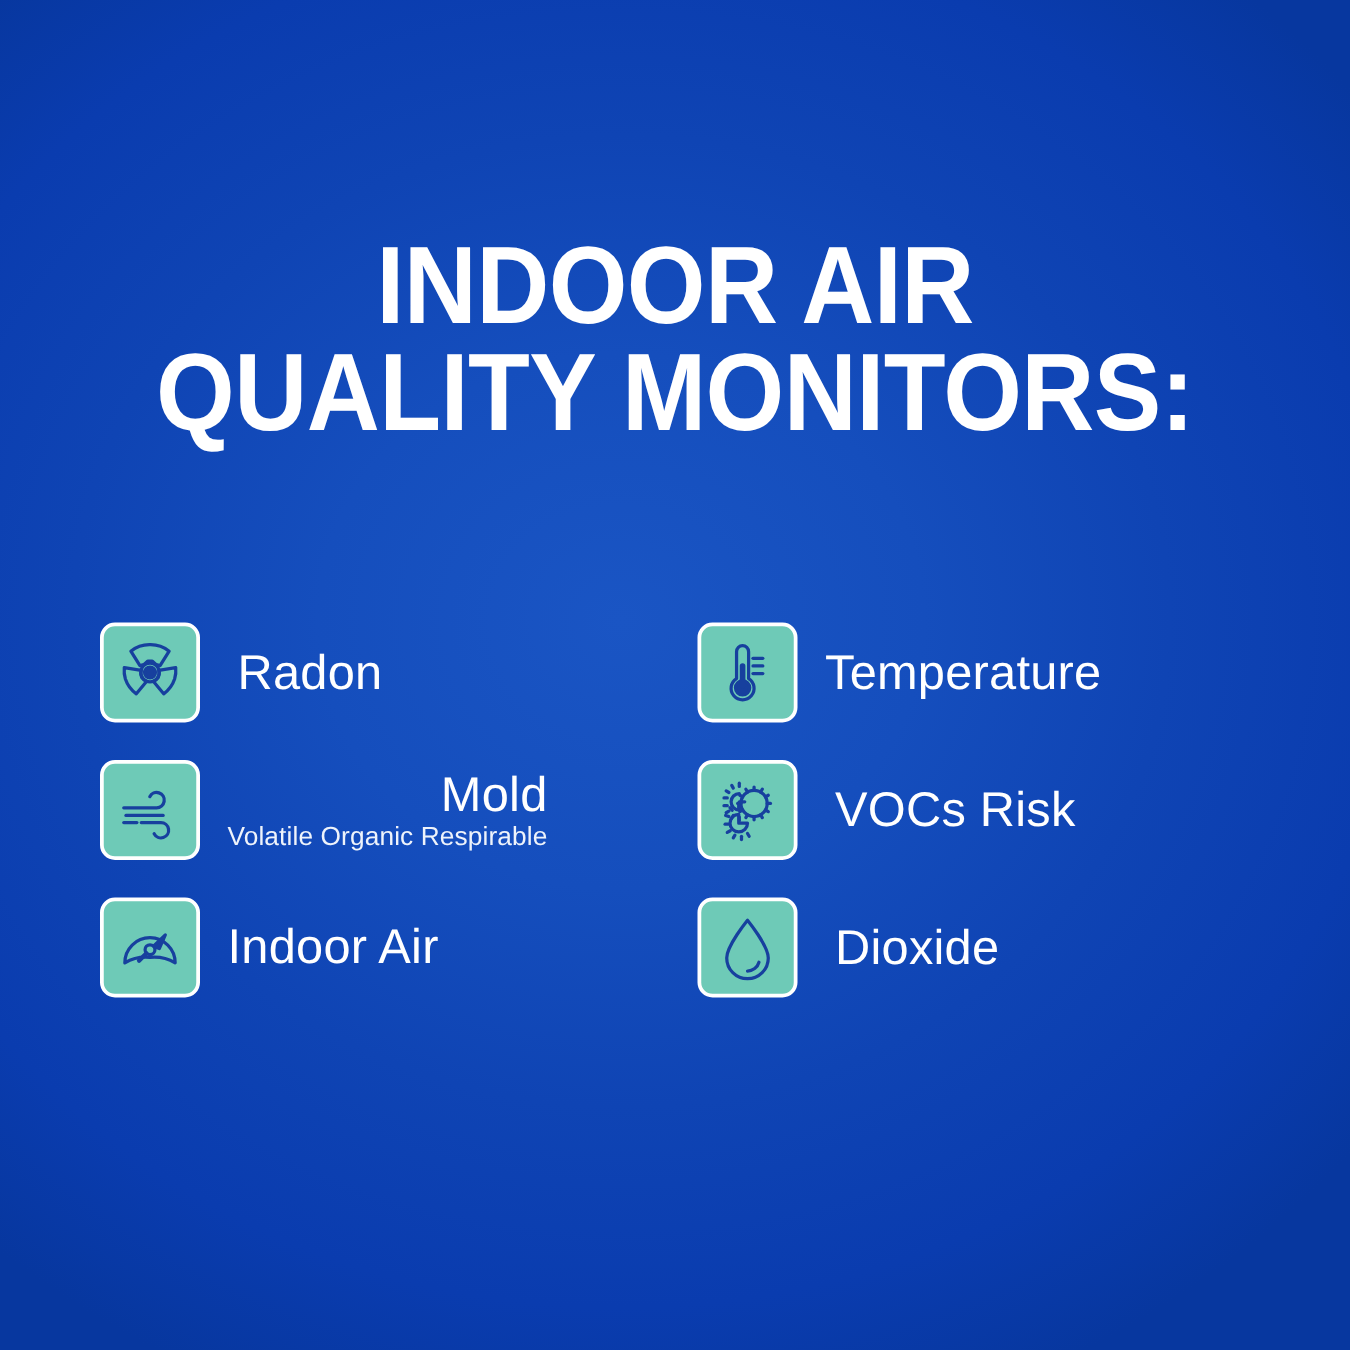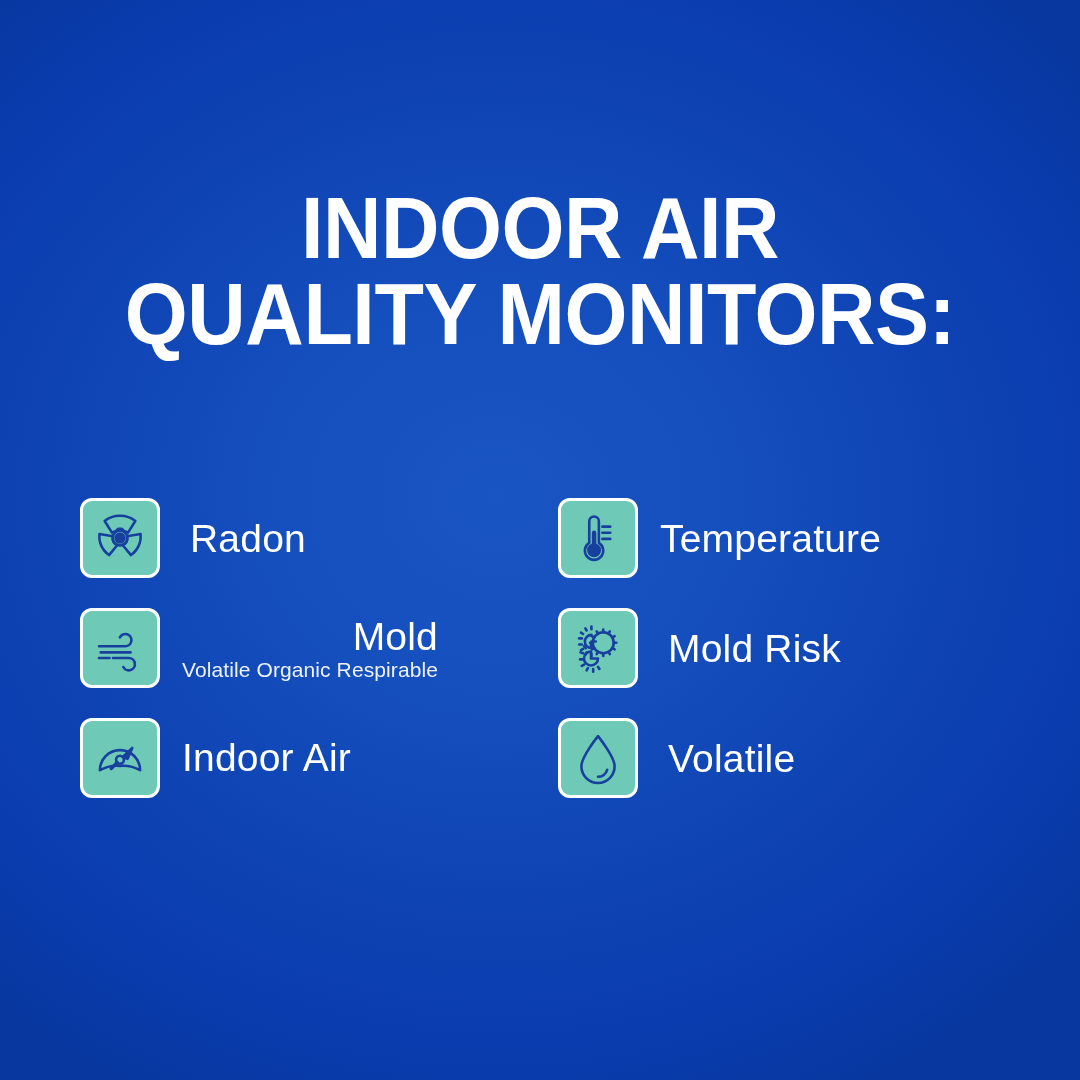--- a/index.html
+++ b/index.html
@@ -225,21 +225,21 @@
             <line x1="12" y1="37" x2="15" y2="38"></line>
             <line x1="11.5" y1="45" x2="14.5" y2="45"></line>
             <line x1="13.5" y1="52.5" x2="16.2" y2="51"></line>
             <line x1="19" y1="57.5" x2="20.5" y2="55"></line>
             <line x1="26.5" y1="59" x2="26.5" y2="56"></line>
             <line x1="33.5" y1="56" x2="32" y2="53.5"></line>
           </g>
         </svg>
       </div>
       <div class="labels">
-        <span class="metric-title">Mold Risk</span>
+        <span class="metric-title">VOCs Risk</span>
       </div>
     </div>
 
     <div class="metric col-right">
       <div class="tile">
         <svg viewBox="0 0 64 64">
           <path d="M9 46 A23 23 0 1 1 55 46 A38 38 0 0 0 32 41 A38 38 0 0 0 9 46 Z"></path>
           <circle cx="32" cy="34" r="4.5"></circle>
           <path d="M35.2 30.8 L46 20.5 L40.5 33 Z" class="solid"></path>
           <line x1="28.8" y1="37.2" x2="22" y2="44" style="stroke-width:3.4"></line>
@@ -251,19 +251,19 @@
     </div>
 
     <div class="metric col-left">
       <div class="tile">
         <svg viewBox="0 0 64 64">
           <path d="M32 7 C32 7 13 30.5 13 41.5 a19 19 0 0 0 38 0 C51 30.5 32 7 32 7 Z"></path>
           <path d="M42.5 45.5 a11 11 0 0 1 -10.5 8"></path>
         </svg>
       </div>
       <div class="labels">
-        <span class="metric-title">Volatile</span>
+        <span class="metric-title">Dioxide</span>
       </div>
     </div>
 
 
   </div>
 </div>
 
 </body></html>

